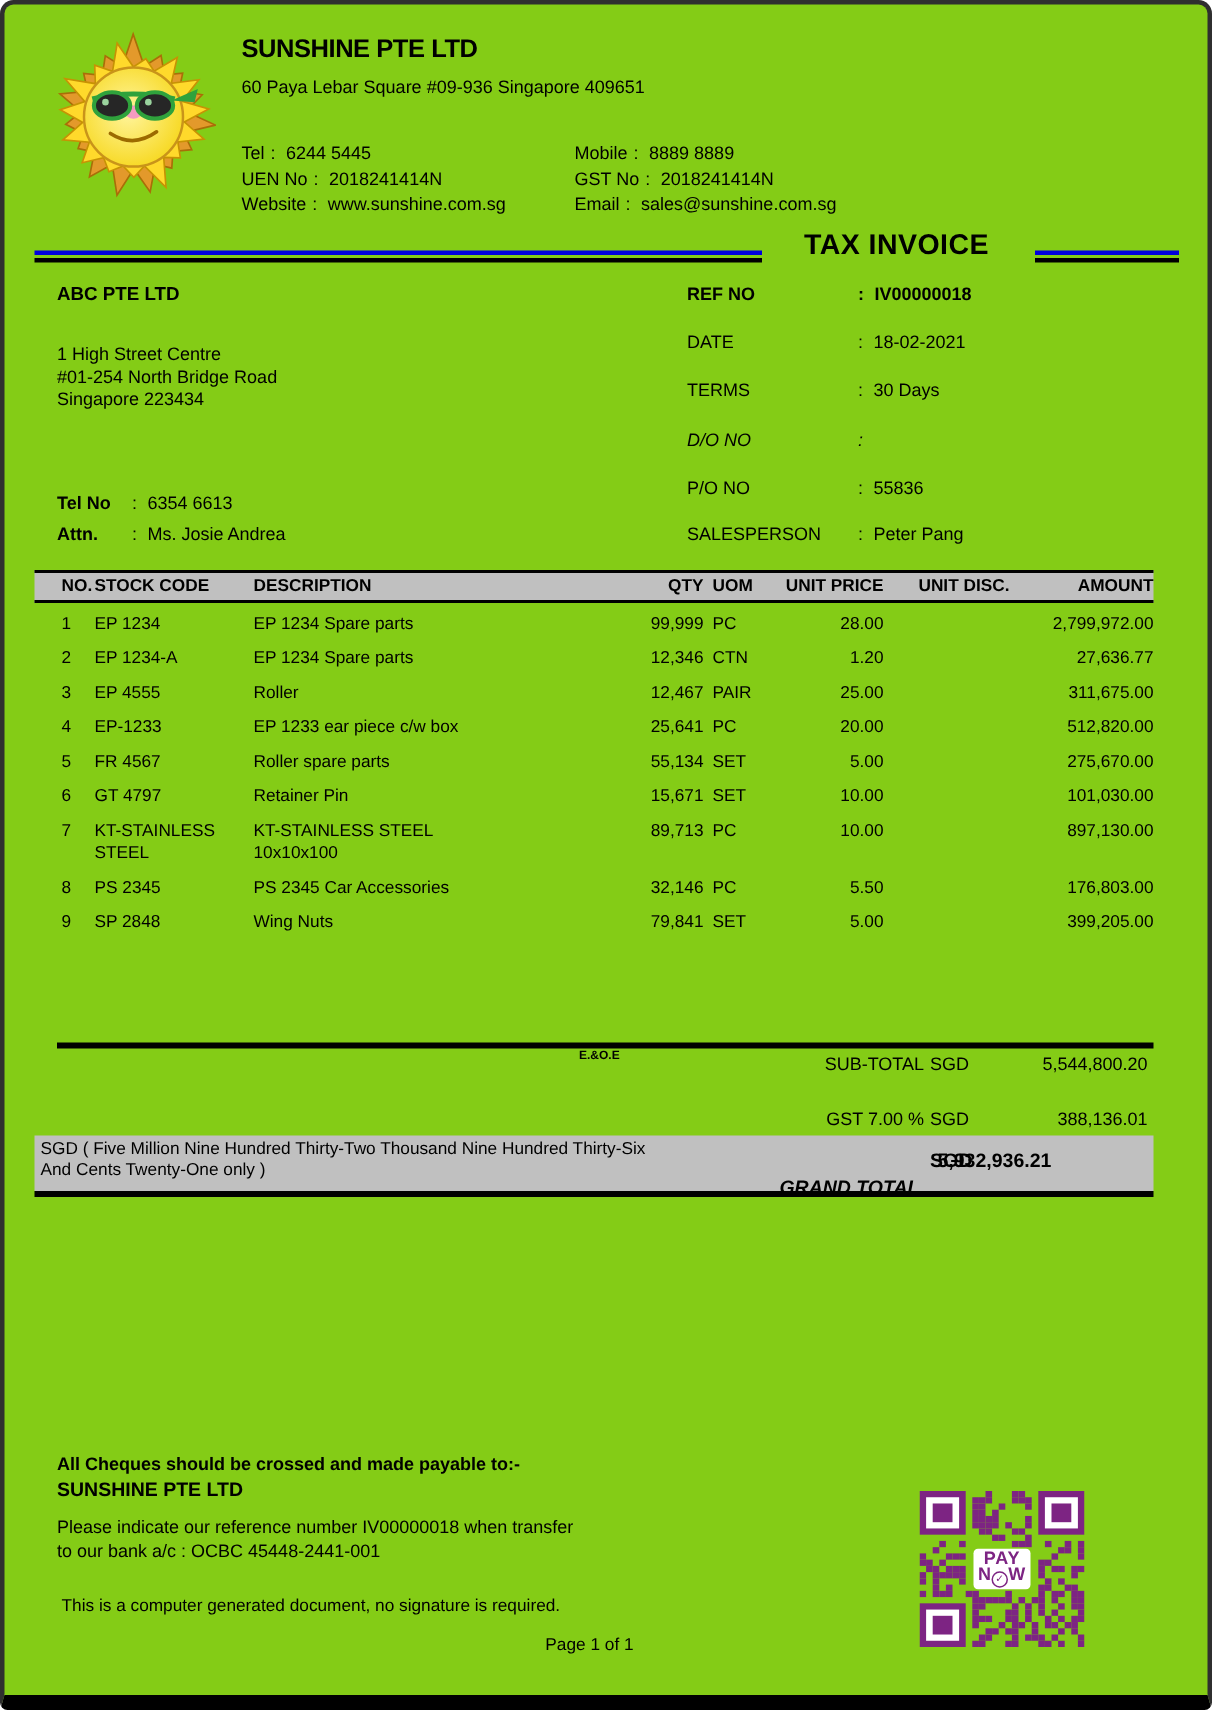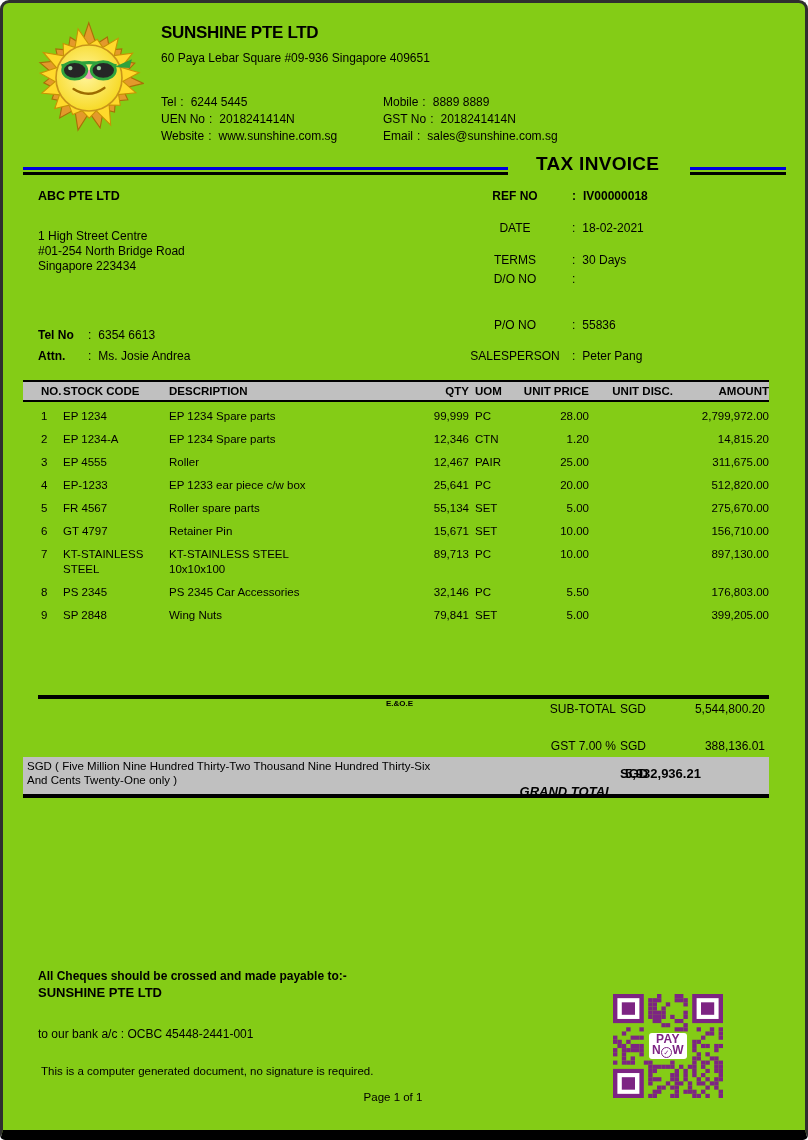--- a/index.html
+++ b/index.html
@@ -37,22 +37,22 @@
   .cust-name{left:35px;top:186px;font-weight:bold;font-size:12.5px;}
   .cust-a0{left:35px;top:226px;}
   .cust-a1{left:35px;top:241px;}
   .cust-a2{left:35px;top:256px;}
   .cust-row .lab{display:inline-block;width:50px;font-weight:bold;}
   .cust-tel{left:35px;top:325px;}
   .cust-attn{left:35px;top:346px;}
 
   
   .meta-row{left:455px;width:330px;}
-  .meta-row .lab{display:inline-block;width:114px;text-align:center;}
-  .m0{top:186px;}.m1{top:218px;}.m2{top:250px;}.m3{top:269px;}.m4{top:315px;}.m5{top:346px;}
+  .meta-row .lab{display:inline-block;width:114px;}
+  .m0{top:186px;}.m1{top:218px;}.m2{top:250px;}.m3{top:283px;font-style:italic;}.m4{top:315px;}.m5{top:346px;}
 
   
   .tgrid{display:grid;grid-template-columns:40px 106px 238px 62px 50px 70px 84px 96px;}
   .thead{left:20px;top:377px;width:746px;height:22px;background:#c0c0c0;
          border-top:2px solid #000;border-bottom:2px solid #000;box-sizing:border-box;
          align-items:center;font-weight:bold;font-size:11.5px;}
   .tbody{left:20px;top:406px;width:746px;font-size:11.5px;}
   .trow{margin-bottom:8px;line-height:15px;}
   .c-no{padding-left:18px;}
   .c-qty,.c-price,.c-disc,.c-amt{text-align:right;}
@@ -178,21 +178,21 @@
           <span class="c-amt">2,799,972.00</span>
         </div>
     <div class="tgrid trow">
           <span class="c-no">2</span>
           <span>EP 1234-A</span>
           <span class="c-desc">EP 1234 Spare parts</span>
           <span class="c-qty">12,346</span>
           <span class="c-uom">CTN</span>
           <span class="c-price">1.20</span>
           <span class="c-disc"></span>
-          <span class="c-amt">14,815.20</span>
+          <span class="c-amt">27,636.77</span>
         </div>
     <div class="tgrid trow">
           <span class="c-no">3</span>
           <span>EP 4555</span>
           <span class="c-desc">Roller</span>
           <span class="c-qty">12,467</span>
           <span class="c-uom">PAIR</span>
           <span class="c-price">25.00</span>
           <span class="c-disc"></span>
           <span class="c-amt">311,675.00</span>
@@ -218,21 +218,21 @@
           <span class="c-amt">275,670.00</span>
         </div>
     <div class="tgrid trow">
           <span class="c-no">6</span>
           <span>GT 4797</span>
           <span class="c-desc">Retainer Pin</span>
           <span class="c-qty">15,671</span>
           <span class="c-uom">SET</span>
           <span class="c-price">10.00</span>
           <span class="c-disc"></span>
-          <span class="c-amt">156,710.00</span>
+          <span class="c-amt">101,030.00</span>
         </div>
     <div class="tgrid trow">
           <span class="c-no">7</span>
           <span>KT-STAINLESS STEEL</span>
           <span class="c-desc">KT-STAINLESS STEEL
 10x10x100</span>
           <span class="c-qty">89,713</span>
           <span class="c-uom">PC</span>
           <span class="c-price">10.00</span>
           <span class="c-disc"></span>
@@ -274,20 +274,21 @@
   <div class="abs gband"></div>
   <div class="abs words">SGD  ( Five Million Nine Hundred Thirty-Two Thousand Nine Hundred Thirty-Six
 And Cents Twenty-One only )</div>
   <div class="abs g-lab">GRAND TOTAL</div>
   <div class="abs g-cur">SGD</div>
   <div class="abs g-amt">5,932,936.21</div>
   <div class="abs hline hline-bot"></div>
 
   <div class="abs f-chq1">All Cheques should be crossed and made payable to:-</div>
   <div class="abs f-chq2">SUNSHINE PTE LTD</div>
+  <div class="abs f-ref1">Please indicate our reference number IV00000018 when transfer</div>
   <div class="abs f-ref2">to our bank a/c : OCBC 45448-2441-001</div>
   <div class="abs f-note">This is a computer generated document, no signature is required.</div>
   <div class="abs f-page">Page 1 of 1</div>
 
   <div class="abs qr-wrap">
     <svg id="qr-svg" width="110" height="104" viewBox="0 0 25 25" preserveAspectRatio="none">
           <rect x="10" y="0" width="1" height="1" fill="#7d2483"></rect>
           <rect x="14" y="0" width="1" height="1" fill="#7d2483"></rect>
           <rect x="15" y="0" width="1" height="1" fill="#7d2483"></rect>
           <rect x="8" y="1" width="1" height="1" fill="#7d2483"></rect>

